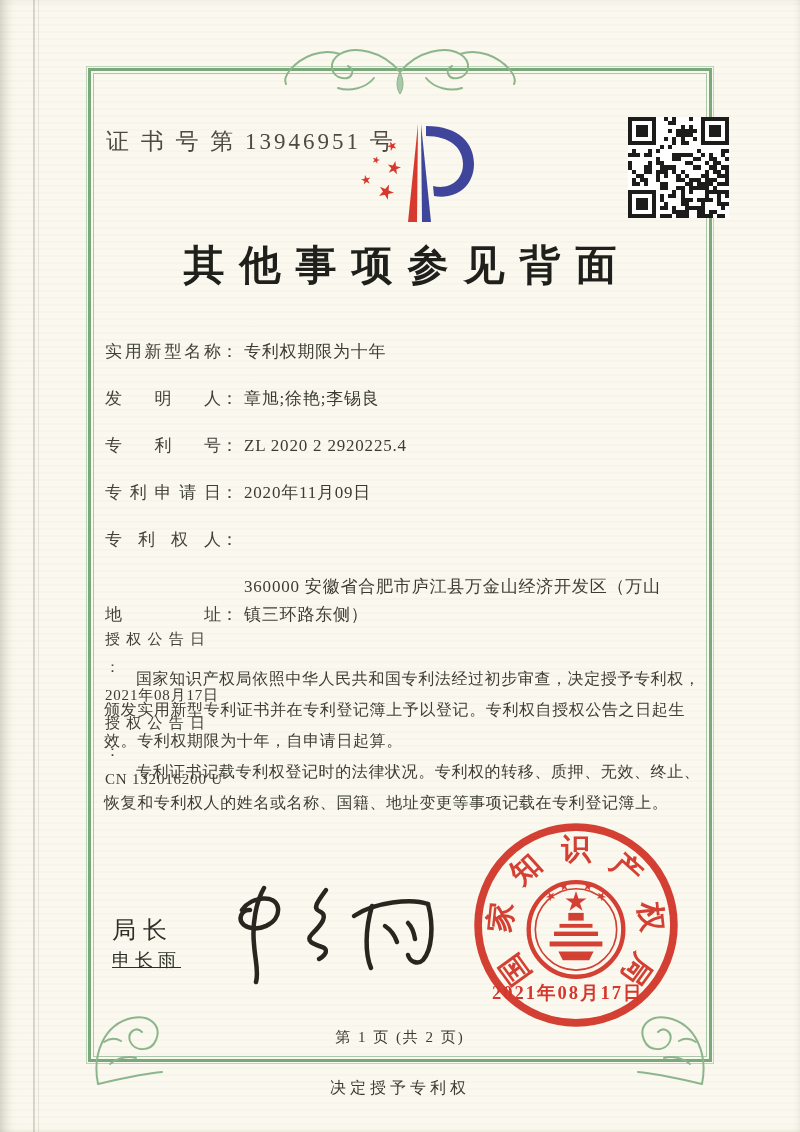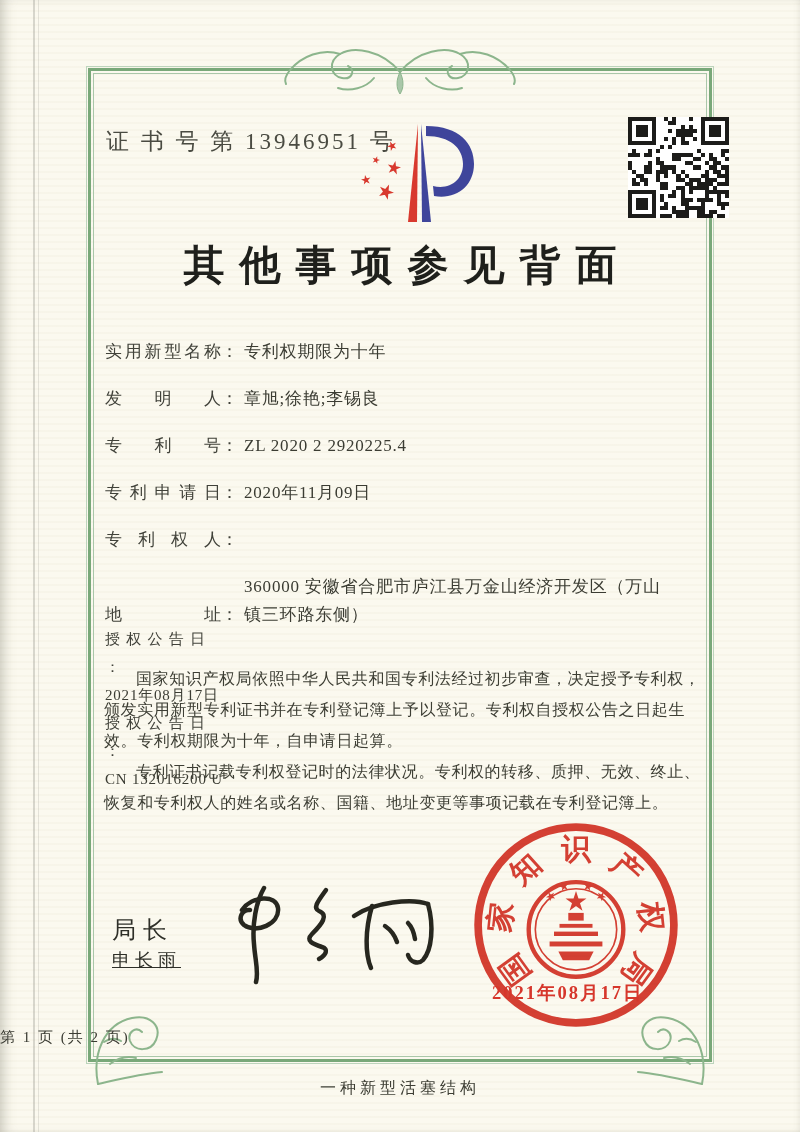--- a/index.html
+++ b/index.html
@@ -45,21 +45,21 @@
   .body-text{position:absolute;left:104px;top:663px;width:608px;}
   .body-text p{margin:0;text-indent:2em;font-size:16px;line-height:31px;letter-spacing:0.6px;color:#3d3e34;}
 
   .director{position:absolute;left:112px;top:914px;font-size:24px;letter-spacing:7px;color:#2e2f28;}
   .director-name{position:absolute;left:112px;top:948px;font-size:18px;letter-spacing:5px;color:#2e2f28;text-decoration:underline;}
   .signature{position:absolute;left:222px;top:874px;width:236px;height:118px;}
 
   .seal{position:absolute;left:466px;top:815px;width:220px;height:220px;mix-blend-mode:multiply;opacity:0.95;}
   .seal-date{position:absolute;left:492px;top:980px;font-size:18.5px;letter-spacing:2px;color:#d6362b;font-weight:600;}
 
-  .page-indicator{position:absolute;left:0;top:1028px;width:100%;text-align:left;font-size:15px;letter-spacing:2px;color:#3b3c33;}
+  .page-indicator{position:absolute;left:0;top:1028px;width:100%;text-align:center;font-size:15px;letter-spacing:2px;color:#3b3c33;}
   .back-note{position:absolute;left:0;top:1078px;width:100%;text-align:center;font-size:16px;letter-spacing:4px;color:#3d3e34;}
 
   .flourish-top{position:absolute;left:278px;top:38px;width:244px;height:60px;}
   .flourish-bl{position:absolute;left:88px;top:1008px;width:86px;height:86px;}
   .flourish-br{position:absolute;left:626px;top:1008px;width:86px;height:86px;transform:scaleX(-1);}
 </style>
 </head>
 <body>
 
 <div class="page">
@@ -408,14 +408,14 @@
       <rect x="80" y="106" width="40" height="4" stroke="none"></rect>
       <rect x="85" y="99" width="30" height="3.5" stroke="none"></rect>
       <rect x="76" y="115" width="48" height="4.5" stroke="none"></rect>
       <rect x="93" y="89" width="14" height="7" stroke="none"></rect>
       <path d="M84 124 L116 124 L112 132 L88 132 Z" stroke="none"></path>
     </g>
   </svg>
   <div class="seal-date">2021年08月17日</div>
 
   <div class="page-indicator">第 1 页 (共 2 页)</div>
-  <div class="back-note">一种新型活塞结构</div>
+  <div class="back-note">决定授予专利权</div>
 </div>
 
 </body></html>

